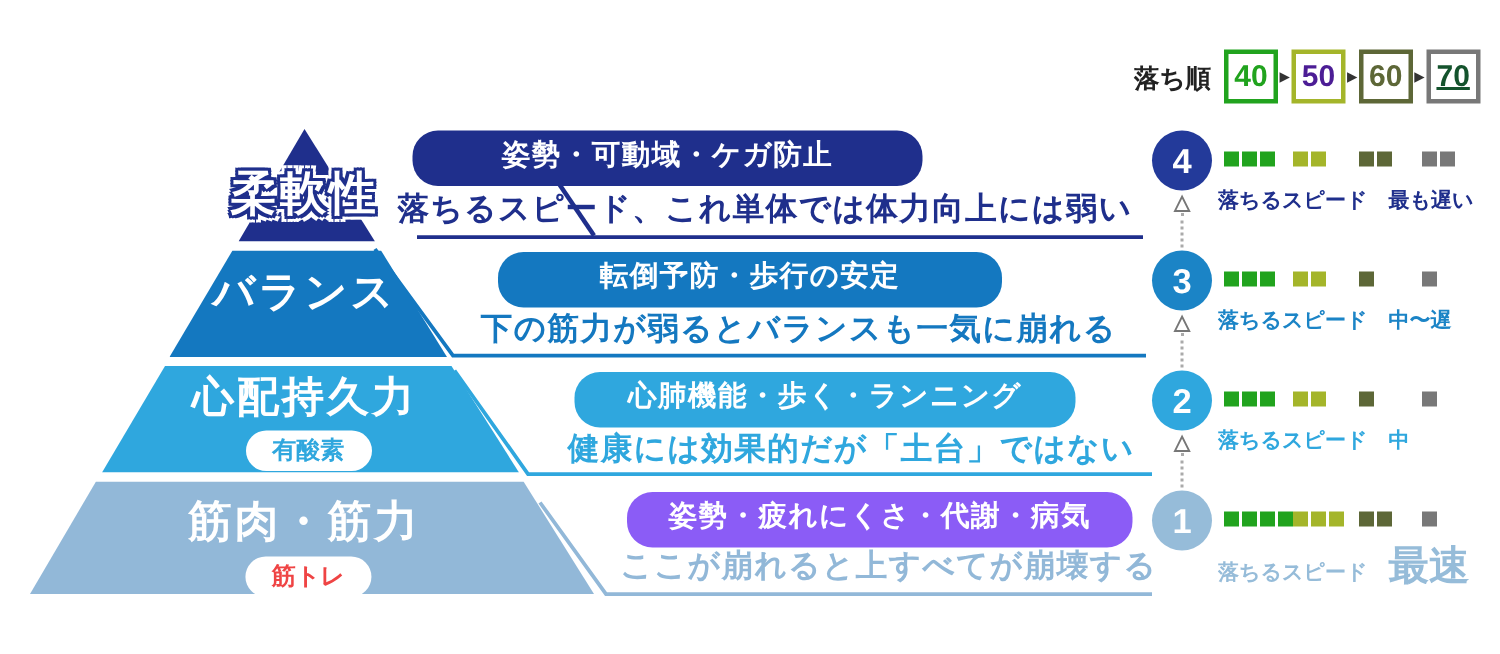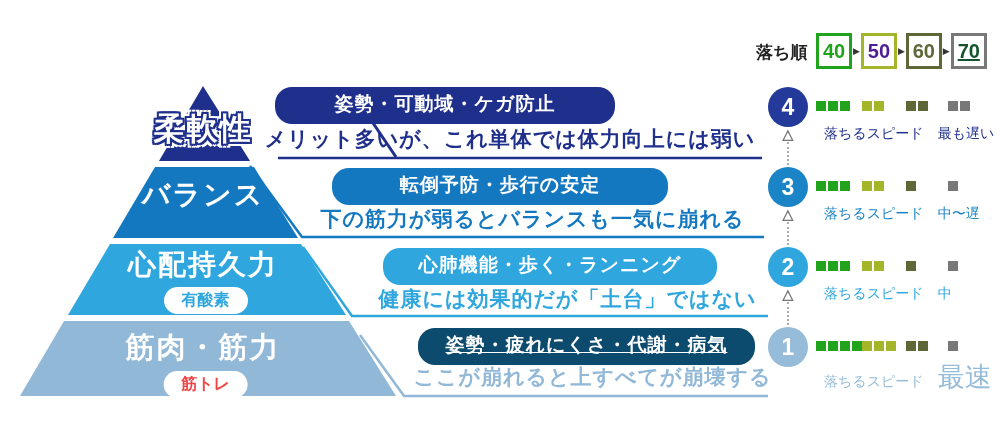--- a/index.html
+++ b/index.html
@@ -32,21 +32,21 @@
 
   
   .lines{position:absolute;left:0;top:0;width:1000px;height:436px;pointer-events:none;}
 
   
   .pill{position:absolute;height:37px;border-radius:17px;color:#fff;
         font-size:19px;font-weight:bold;text-align:center;line-height:34px;letter-spacing:1px;}
   .pill-0{left:275px;top:87px;width:340px;background:#1f2f8c;}
   .pill-1{left:332px;top:168px;width:336px;background:#1478c0;}
   .pill-2{left:383px;top:248px;width:334px;background:#2fa7de;}
-  .pill-3{left:418px;top:328px;width:337px;background:#0c4a6e;text-decoration:underline;}
+  .pill-3{left:418px;top:328px;width:337px;background:#8b5cf6;}
   .caption{position:absolute;font-size:21px;font-weight:bold;text-align:center;
            letter-spacing:1px;white-space:nowrap;}
   .cap-0{left:255px;top:125px;width:510px;color:#1f2f8c;}
   .cap-1{left:300px;top:205px;width:465px;color:#1478c0;}
   .cap-2{left:355px;top:285px;width:425px;color:#2fa7de;}
   .cap-3{left:400px;top:363px;width:385px;color:#92b8d8;}
 
   
   .ladder-title{position:absolute;left:756px;top:41px;font-size:17px;font-weight:bold;color:#222;}
   .age-boxes{position:absolute;left:816px;top:33px;display:flex;align-items:center;}
@@ -60,21 +60,21 @@
 
   .lrow{position:absolute;left:760px;width:240px;height:78px;}
   .lrow-0{top:85px;} .lrow-1{top:165px;} .lrow-2{top:245px;} .lrow-3{top:325px;}
   .circle{position:absolute;left:8px;top:2px;width:40px;height:40px;border-radius:50%;
           color:#fff;font-size:23px;font-weight:bold;display:flex;align-items:center;justify-content:center;}
   .lrow-0 .circle{background:#233a9a;} .lrow-1 .circle{background:#1b84c6;}
   .lrow-2 .circle{background:#2fa7de;} .lrow-3 .circle{background:#96bcd9;}
   .squares{position:absolute;left:56px;top:16px;width:160px;height:12px;}
   .sq-group{position:absolute;top:0;display:flex;gap:2px;}
   .sq{width:10px;height:10px;display:inline-block;}
-  .lcap{position:absolute;left:64px;top:40px;font-size:14px;font-weight:normal;white-space:nowrap;}
+  .lcap{position:absolute;left:52px;top:40px;font-size:14px;font-weight:bold;white-space:nowrap;}
   .lrow-0 .lcap{color:#1f2f8c;} .lrow-1 .lcap{color:#1b84c6;}
   .lrow-2 .lcap{color:#2fa7de;} .lrow-3 .lcap{color:#96bcd9;top:34px;}
   .speed{margin-left:14px;}
   .lrow-3 .speed{font-size:27px;}
 
   .connector{position:absolute;left:779px;width:18px;text-align:center;}
   .conn-0{top:127px;} .conn-1{top:207px;} .conn-2{top:287px;}
   .up-tri{font-size:14px;color:#777;line-height:14px;font-weight:bold;}
   .dots{width:0;height:23px;border-left:2px dotted #aaa;margin:1px auto 0;}
 </style>
@@ -98,21 +98,21 @@
     <div class="tier tier-3"></div>
     <div class="tier-label tl-0">柔軟性</div>
     <div class="tier-label tl-2">心配持久力</div>
     <div class="tier-label tl-1">バランス</div>
     <div class="tier-badge tb-2">有酸素</div>
     <div class="tier-label tl-3">筋肉・筋力</div>
     <div class="tier-badge tb-3">筋トレ</div>
   </div>
 
   <div class="pill pill-0">姿勢・可動域・ケガ防止</div>
-  <div class="caption cap-0">メリット多いが、これ単体では体力向上には弱い</div>
+  <div class="caption cap-0">落ちるスピード、これ単体では体力向上には弱い</div>
   <div class="pill pill-1">転倒予防・歩行の安定</div>
   <div class="caption cap-1">下の筋力が弱るとバランスも一気に崩れる</div>
   <div class="pill pill-2">心肺機能・歩く・ランニング</div>
   <div class="caption cap-2">健康には効果的だが「土台」ではない</div>
   <div class="pill pill-3">姿勢・疲れにくさ・代謝・病気</div>
   <div class="caption cap-3">ここが崩れると上すべてが崩壊する</div>
 
   <div class="ladder-title">落ち順</div>
   <div class="age-boxes">
     <div class="age-box age-0">40</div>

